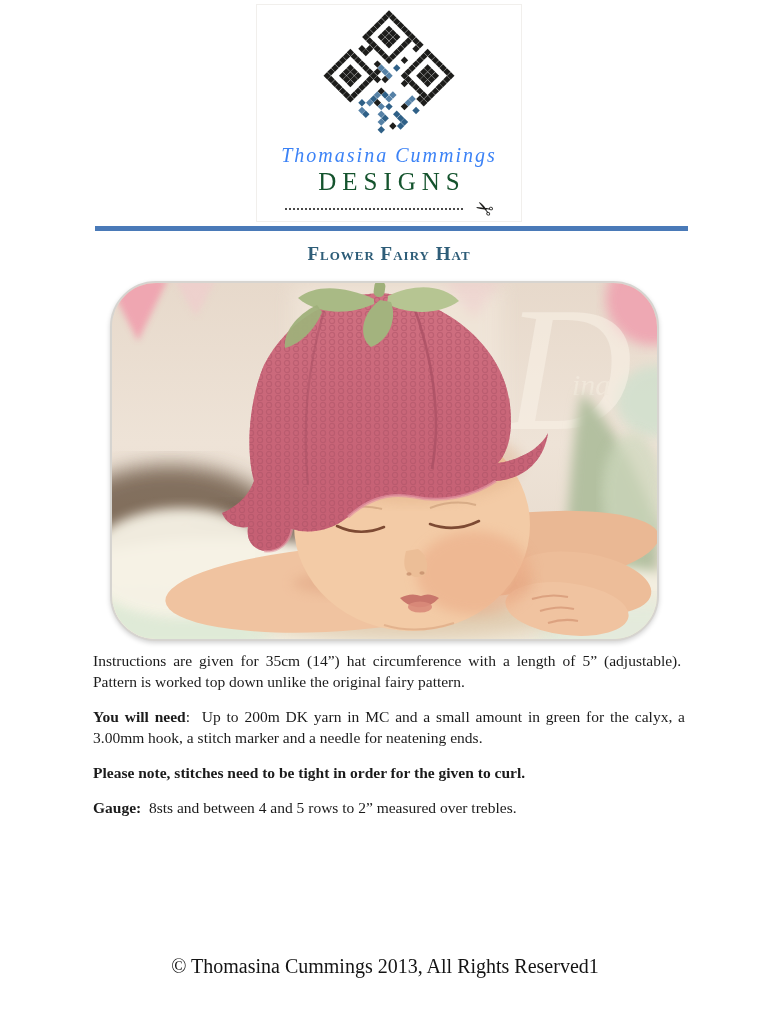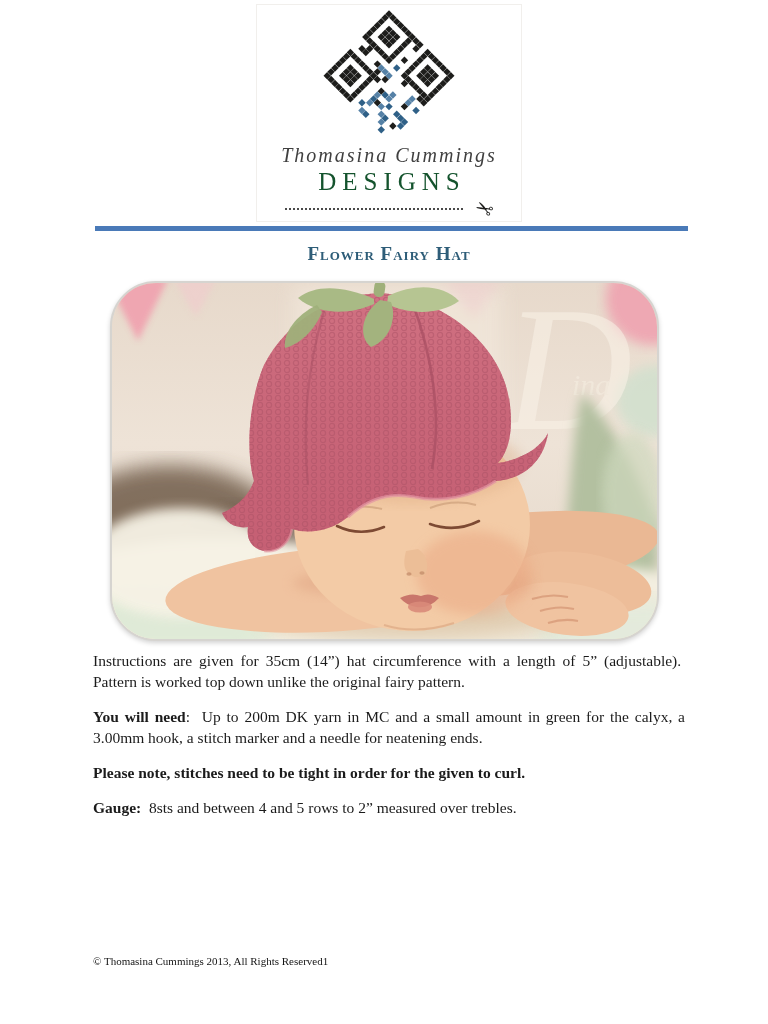--- a/index.html
+++ b/index.html
@@ -3,21 +3,21 @@
 <meta charset="utf-8">
 <style>
   html,body{margin:0;padding:0;background:#ffffff;}
   .page{position:relative;width:768px;height:1024px;background:#ffffff;margin:0 auto;
         overflow:hidden;font-family:"Liberation Serif",serif;color:#1b1b1b;}
 
   
   .logo-box{position:absolute;left:256px;top:4px;width:264px;height:216px;
             border:1px solid #f1efec;display:flex;flex-direction:column;align-items:center;}
   .qr-wrap{width:170px;height:144px;margin-top:4px;}
-  .brand-script{font-style:italic;font-size:20px;letter-spacing:2px;color:#404040;
+  .brand-script{font-style:italic;font-size:20px;letter-spacing:2px;color:#3b82f6;
                 margin-top:1px;white-space:nowrap;}
   .brand-caps{font-size:25px;letter-spacing:6px;font-weight:normal;margin-top:1px;
               white-space:nowrap;text-indent:6px;}
   .cutline{position:relative;width:208px;height:24px;margin-top:3px;}
   .cutline .dots{position:absolute;left:0;top:9px;width:178px;border-top:2px dotted #4a4a4a;}
   .cutline .scissors{position:absolute;right:0;top:-2px;font-size:21px;color:#1d1d1b;
                      display:inline-block;transform:scaleX(-1) rotate(-28deg);}
 
   
   .rule{position:absolute;left:95px;top:226px;width:593px;height:5px;}
@@ -31,21 +31,21 @@
   .photo svg{display:block;width:545px;height:356px;}
 
   
   .body-text{position:absolute;left:93px;top:650px;width:592px;}
   .body-text p{font-size:15.5px;line-height:21px;margin:0 0 14px 0;white-space:pre-wrap;}
   .body-text p.j{text-align:justify;}
   .body-text .b{font-weight:bold;}
 
   
   .footer{position:absolute;left:93px;top:955px;width:584px;display:flex;
-          justify-content:flex-start;font-size:11px;color:#141414;}
+          justify-content:center;font-size:20px;color:#141414;}
 </style>
 </head>
 <body>
 
 <div class="page">
 
   <div class="logo-box">
     <svg class="qr-wrap" id="qr-svg" viewBox="0 0 170 144">
         <g transform="translate(85,72) rotate(45) translate(-50,-50)">
           <rect x="0.00" y="0.00" width="5.65" height="5.65" fill="#1d1d1b"></rect>

